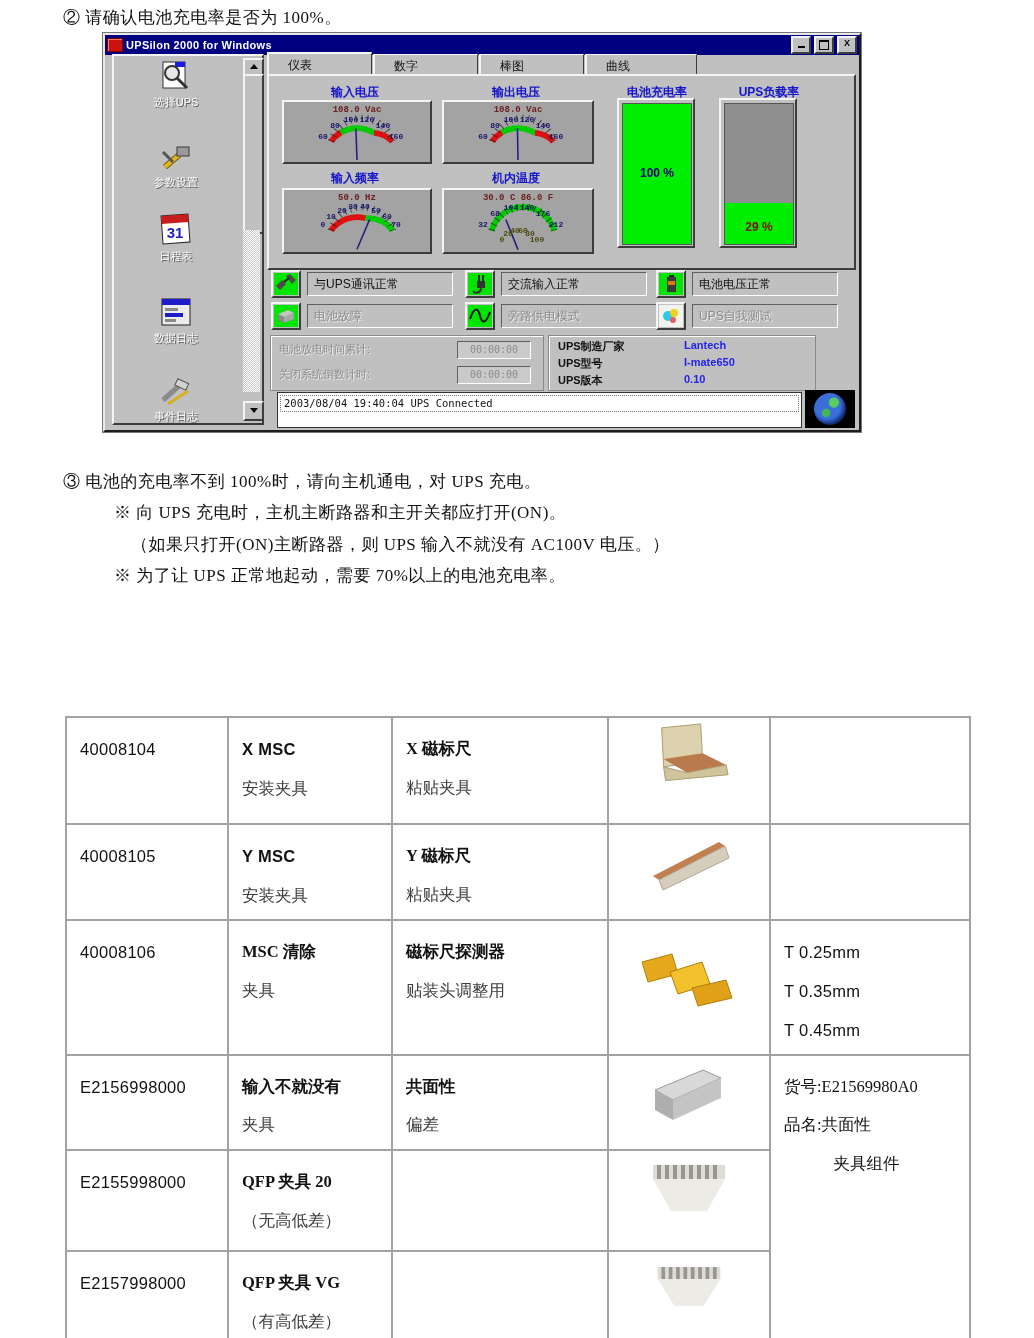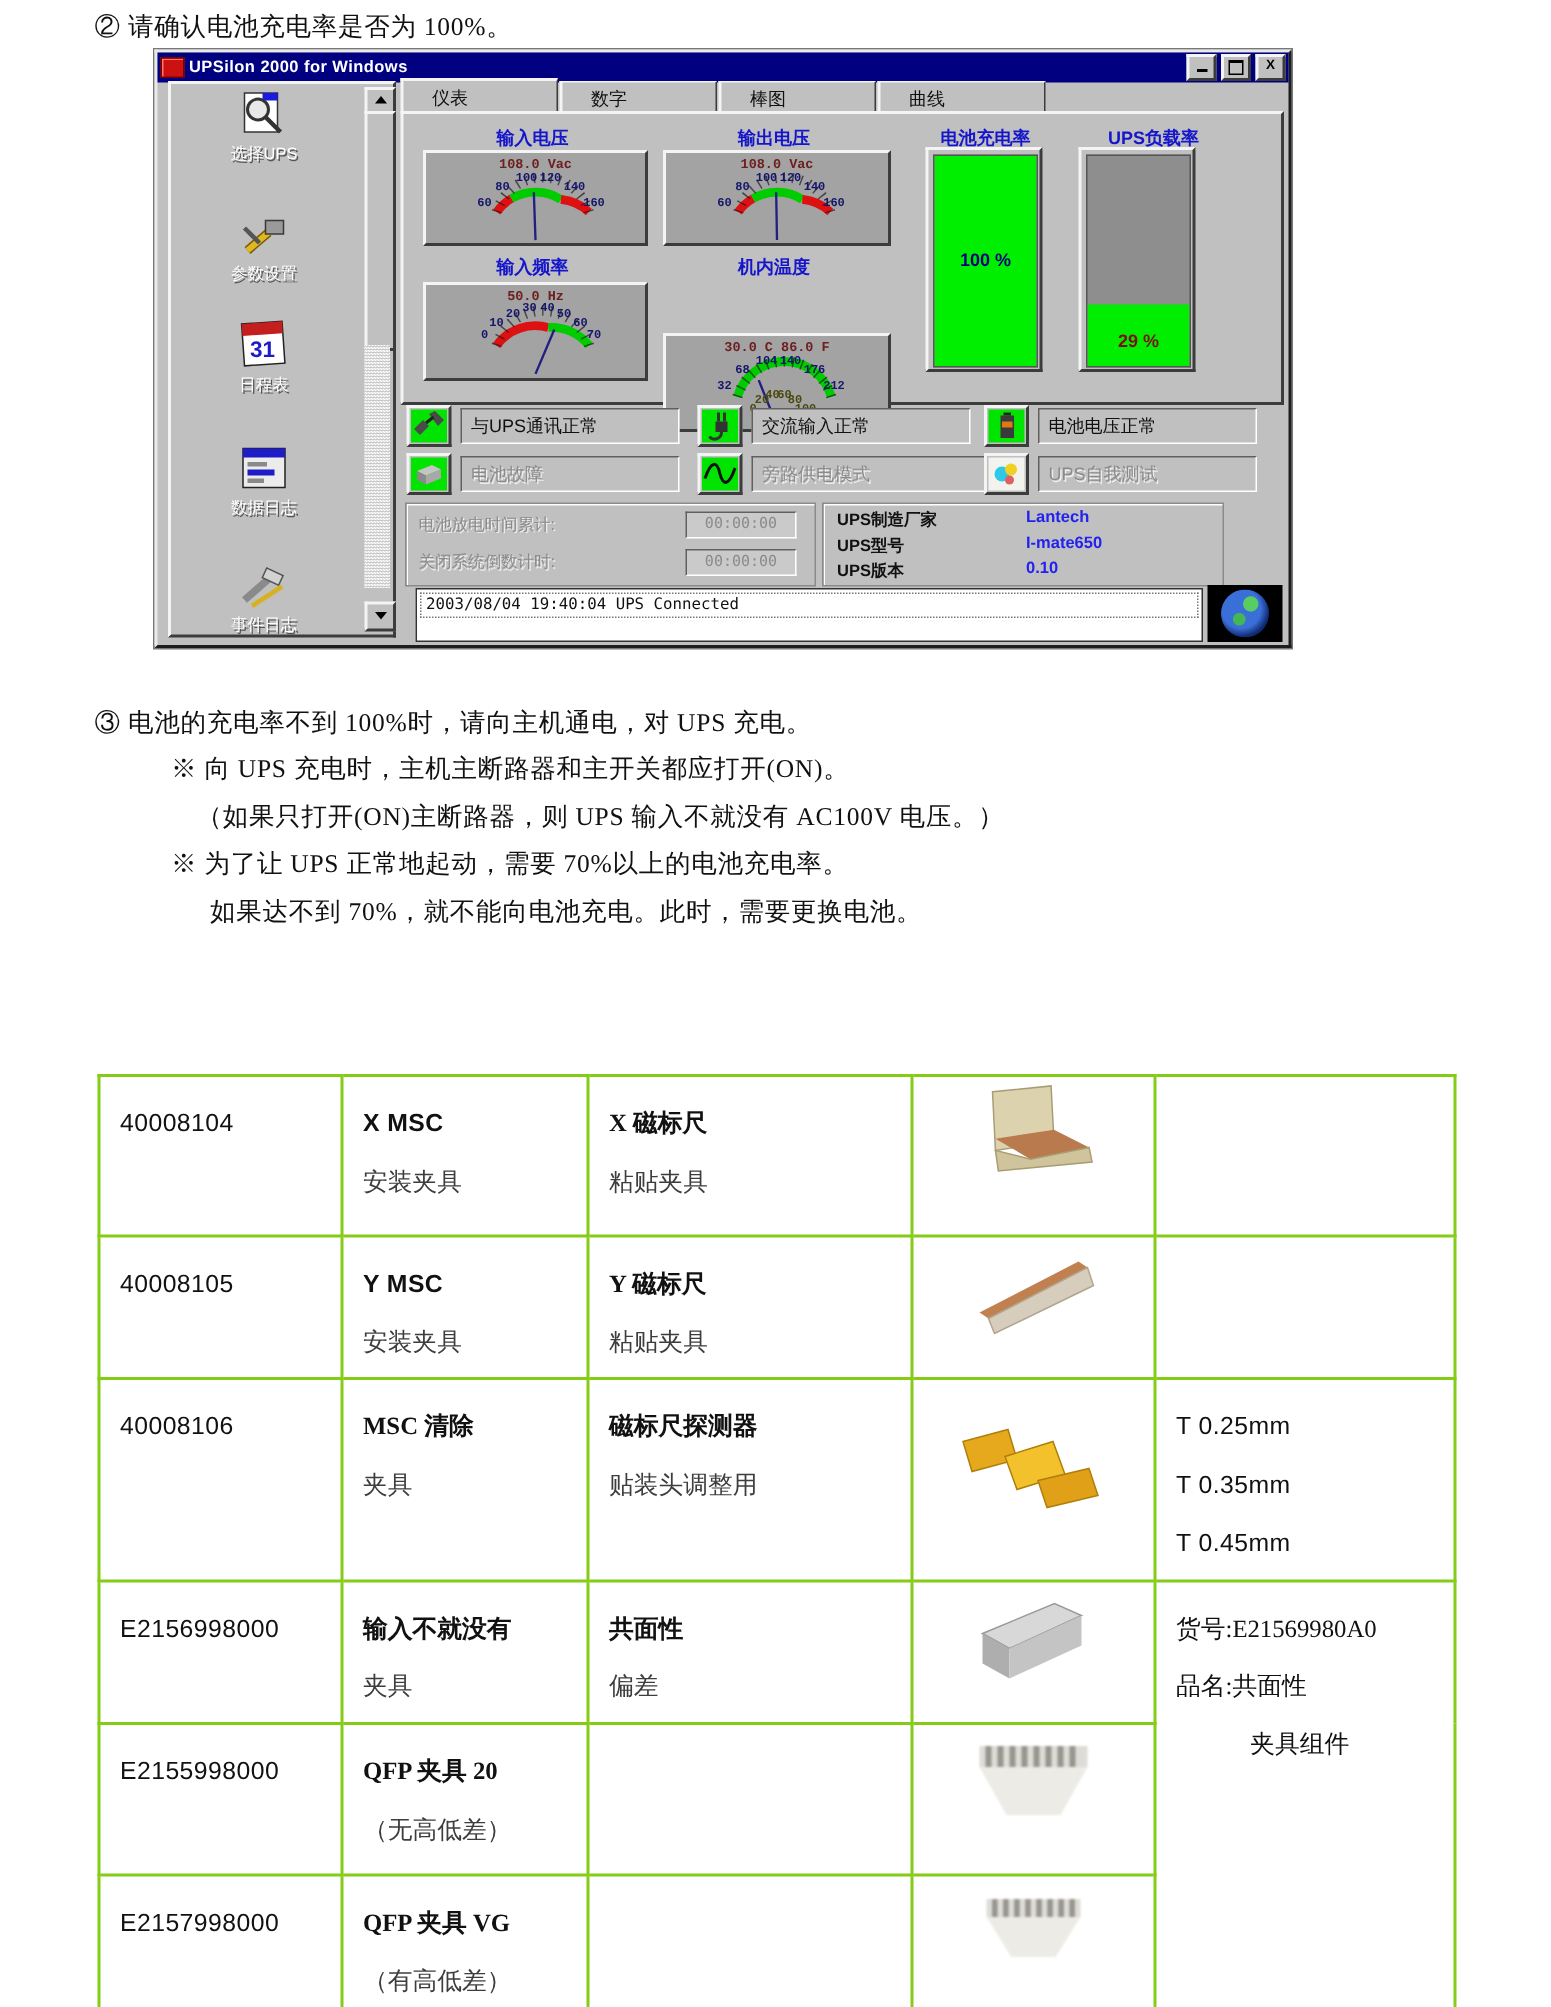--- a/index.html
+++ b/index.html
@@ -72,21 +72,21 @@
   #logline{position:absolute;left:2px;top:2px;right:2px;height:15px;border:1px dotted #777;
            font-family:"DejaVu Sans Mono",monospace;font-size:10.5px;line-height:14px;padding-left:3px;white-space:nowrap;overflow:hidden;}
   #globe{left:700px;top:355px;width:50px;height:38px;background:#000;display:flex;align-items:center;justify-content:center;}
   #globe .planet{width:32px;height:32px;border-radius:50%;
      background:radial-gradient(circle at 62% 30%,rgba(90,210,90,.95) 0 16%,transparent 18%),
                 radial-gradient(circle at 38% 62%,rgba(70,190,70,.9) 0 14%,transparent 16%),
                 radial-gradient(circle at 42% 40%,#3a6fd8 0 49%,#102a70 70%);}
 
   
   #ptable{left:65px;top:716px;border-collapse:collapse;table-layout:fixed;}
-  #ptable td{border:2px solid #84cc16;vertical-align:top;padding:12px 6px 4px 13px;font-size:16.5px;line-height:2.35;overflow:hidden;}
+  #ptable td{border:2px solid #a3a3a3;vertical-align:top;padding:12px 6px 4px 13px;font-size:16.5px;line-height:2.35;overflow:hidden;}
   #ptable td.imgc{text-align:center;vertical-align:middle;padding:4px;}
   .pn{font-family:"Liberation Sans","DejaVu Sans",sans-serif;font-size:16.5px;letter-spacing:.3px;}
   .ln1{font-weight:600;}
   .ln2{color:#3d3d3d;}
   .blur{filter:blur(.7px);}
   .indent3{padding-left:3em;text-align:right;}
 </style>
 </head>
 <body>
 
@@ -224,21 +224,21 @@
         <span class="tick" style="left:39px;top:34px;">0</span>
         <span class="tick" style="left:47px;top:26px;">10</span>
         <span class="tick" style="left:58px;top:20px;">20</span>
         <span class="tick" style="left:69px;top:16px;">30</span>
         <span class="tick" style="left:81px;top:16px;">40</span>
         <span class="tick" style="left:92px;top:20px;">50</span>
         <span class="tick" style="left:103px;top:26px;">60</span>
         <span class="tick" style="left:112px;top:34px;">70</span>
       </div>
 
-      <div class="gface r3" style="left:173px;top:112px;width:152px;height:66px;margin-top:34px;">
+      <div class="gface r3" style="left:173px;top:112px;width:152px;height:66px;">
         <div class="rd">30.0 C  86.0 F</div>
         <svg width="148" height="62" viewBox="0 0 150 62">
           <path d="M48.3,40.6 A33,33 0 0 1 111.7,40.6" stroke="#00cc00" stroke-width="6" fill="none"></path>
           <path d="M48.3,40.6 A33,33 0 0 1 111.7,40.6" stroke="rgba(20,20,20,.65)" stroke-width="7" fill="none" stroke-dasharray="1 5"></path>
           <line x1="75" y1="60" x2="75" y2="27" stroke="#202080" stroke-width="1.6" transform="rotate(-22 75 60)"></line>
         </svg>
         <span class="tick" style="left:39px;top:34px;">32</span>
         <span class="tick" style="left:51px;top:23px;">68</span>
         <span class="tick" style="left:67px;top:17px;">104</span>
         <span class="tick" style="left:83px;top:17px;">140</span>
@@ -353,21 +353,20 @@
     </div>
     <div id="globe" class="abs">
         <div class="planet"></div>
       </div>
   </div>
 
   <div class="abs docline" style="left:63px;top:470px;">③ 电池的充电率不到 100%时，请向主机通电，对 UPS 充电。</div>
   <div class="abs docline" style="left:114px;top:501px;">※ 向 UPS 充电时，主机主断路器和主开关都应打开(ON)。</div>
   <div class="abs docline" style="left:131px;top:533px;">（如果只打开(ON)主断路器，则 UPS 输入不就没有 AC100V 电压。）</div>
   <div class="abs docline" style="left:114px;top:564px;">※ 为了让 UPS 正常地起动，需要 70%以上的电池充电率。</div>
-  <div class="abs docline" style="left:140px;top:596px;">如果达不到 70%，就不能向电池充电。此时，需要更换电池。</div>
 
   <table id="ptable" class="abs">
     <colgroup>
         <col style="width:162px;">
         <col style="width:164px;">
         <col style="width:216px;">
         <col style="width:162px;">
         <col style="width:200px;">
       </colgroup>
     <tbody>

